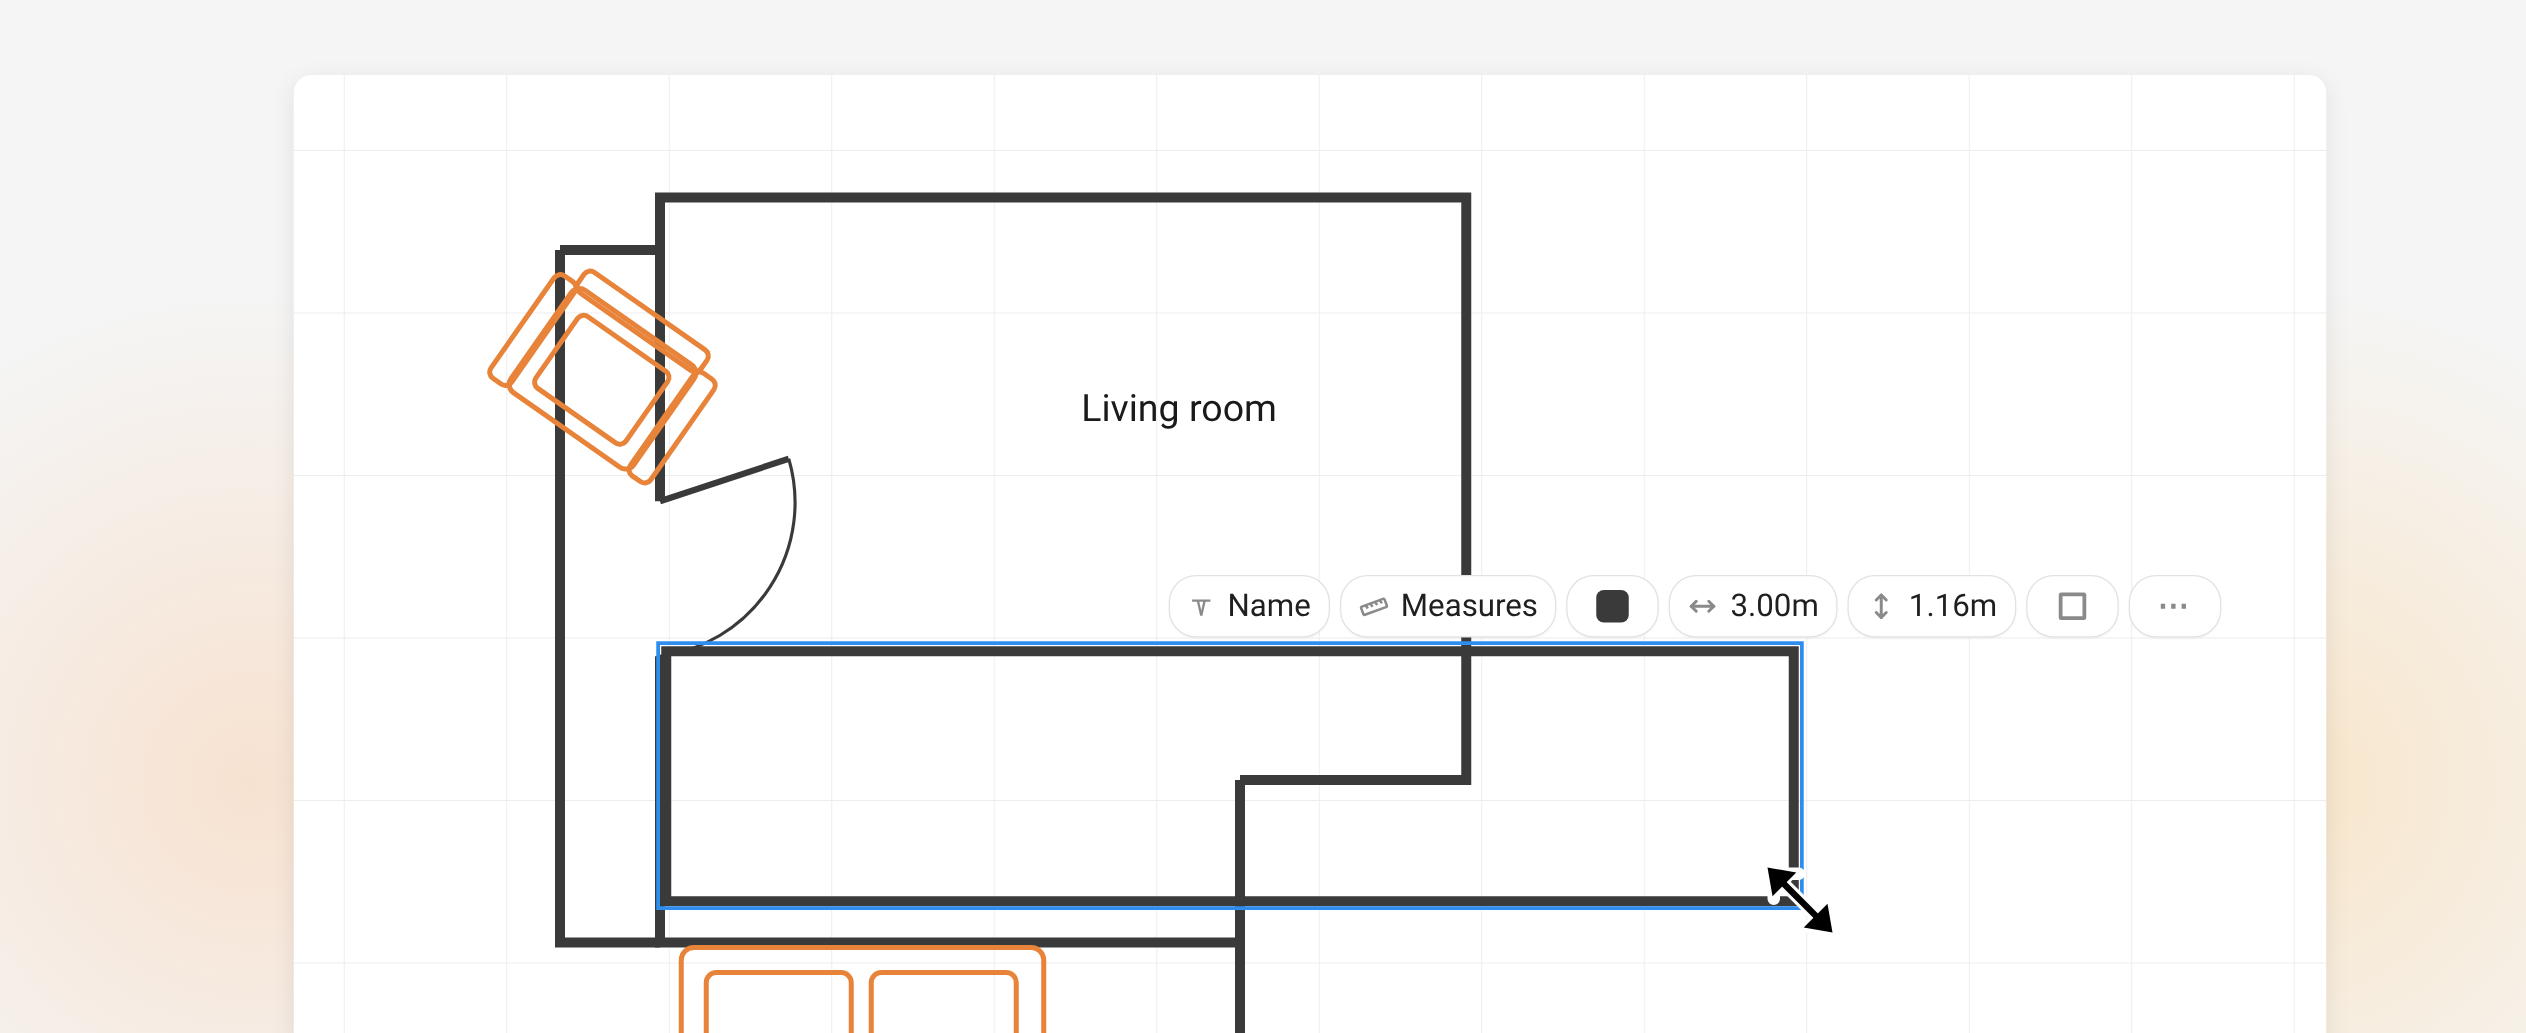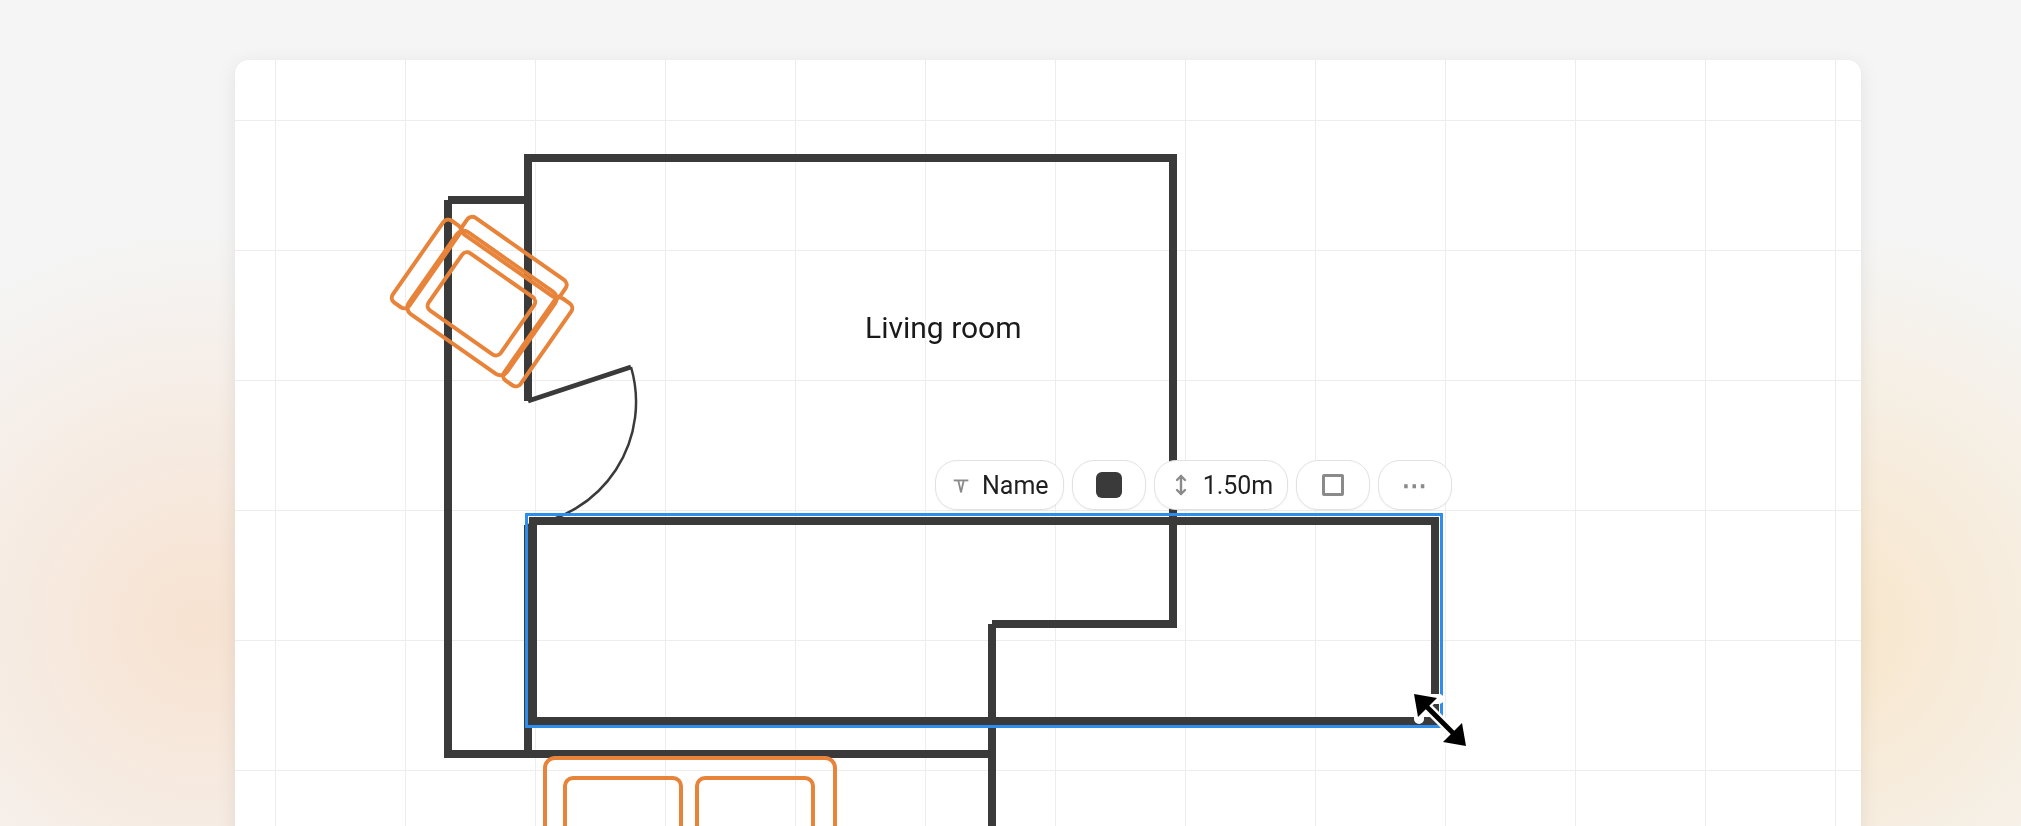--- a/index.html
+++ b/index.html
@@ -252,35 +252,57 @@
       <span class="glyph">
         <svg width="22" height="22" viewBox="0 0 24 24" fill="none" stroke="#8a8a8a" stroke-width="2">
           <path d="M4 7h16"></path>
             <path d="M9 7l3 13"></path>
             <path d="M15 7l-3 13"></path>
         </svg>
       </span>
       <span class="txt">Name</span>
     </div>
 
+    <div class="chip">
+      <span class="glyph">
+        <svg width="24" height="24" viewBox="0 0 24 24" fill="none" stroke="#8a8a8a" stroke-width="2">
+          <rect x="2" y="9" width="20" height="7" rx="1" transform="rotate(-20 12 12)"></rect>
+          <line x1="6" y1="9" x2="7" y2="12" transform="rotate(-20 12 12)"></line>
+          <line x1="10" y1="9" x2="11" y2="12" transform="rotate(-20 12 12)"></line>
+          <line x1="14" y1="9" x2="15" y2="12" transform="rotate(-20 12 12)"></line>
+          <line x1="18" y1="9" x2="19" y2="12" transform="rotate(-20 12 12)"></line>
+        </svg>
+      </span>
+      <span class="txt">Measures</span>
+    </div>
 
     <div class="chip icon-only">
       <span class="color-swatch-inner"></span>
     </div>
 
+    <div class="chip">
+      <span class="glyph">
+        <svg width="24" height="24" viewBox="0 0 24 24" fill="none" stroke="#8a8a8a" stroke-width="2.4" stroke-linecap="round" stroke-linejoin="round">
+          <line x1="3" y1="12" x2="21" y2="12"></line>
+          <polyline points="7,8 3,12 7,16"></polyline>
+          <polyline points="17,8 21,12 17,16"></polyline>
+        </svg>
+      </span>
+      <span class="txt">3.00m</span>
+    </div>
 
     <div class="chip">
       <span class="glyph">
         <svg width="24" height="24" viewBox="0 0 24 24" fill="none" stroke="#8a8a8a" stroke-width="2.4" stroke-linecap="round" stroke-linejoin="round">
           <line x1="12" y1="3" x2="12" y2="21"></line>
           <polyline points="8,7 12,3 16,7"></polyline>
           <polyline points="8,17 12,21 16,17"></polyline>
         </svg>
       </span>
-      <span class="txt">1.50m</span>
+      <span class="txt">1.16m</span>
     </div>
 
     <div class="chip icon-only">
       <span class="square-outline"></span>
     </div>
 
     <div class="chip icon-only">
       <span class="dots">⋯</span>
     </div>
 

